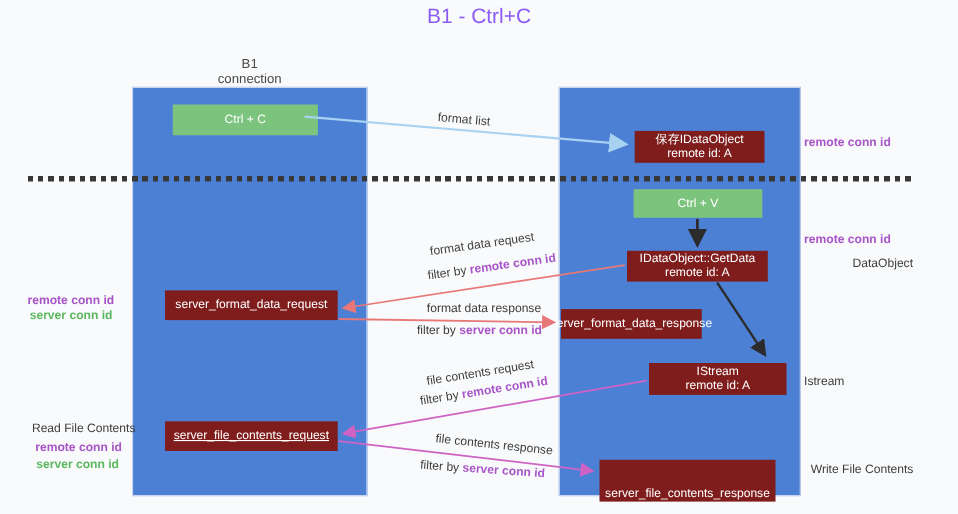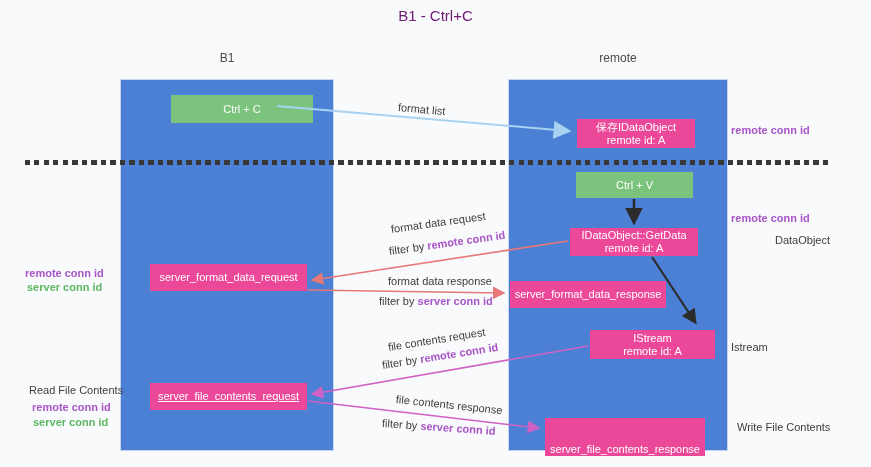--- a/index.html
+++ b/index.html
@@ -5,64 +5,64 @@
   html, body { margin: 0; padding: 0; }
   body {
     width: 871px; height: 467px;
     background: #f9fafb;
     font-family: "Liberation Sans", sans-serif;
     position: relative; overflow: hidden;
   }
   .abs { position: absolute; }
   .title {
     left: 0; right: 0; top: 6px; text-align: center;
-    font-size: 15px; line-height: 19px; color: #701a75;
+    font-size: 19px; line-height: 19px; color: #8b5cf6;
   }
   .colhdr {
     text-align: center; font-size: 12px; line-height: 13px; color: #4a4a4a;
   }
   .col {
     background: #4b80d5; border: 1px solid #c7d5f0; box-sizing: border-box;
   }
   .node {
     display: flex; flex-direction: column; align-items: center; justify-content: center;
     text-align: center; color: #ffffff; font-size: 11px; line-height: 13px;
     box-sizing: border-box; white-space: nowrap;
   }
   .green  { background: #7cc47e; }
-  .orange { background: #ec4899; }
+  .orange { background: #7f1d1d; }
   .dash {
     height: 5px;
     background: repeating-linear-gradient(90deg, #383838 0 5px, transparent 5px 9.5px);
   }
   .lbl { font-size: 11px; color: #3d3d3d; white-space: nowrap; transform-origin: left center; }
   .purple { color: #a855c8; font-weight: bold; }
   .greenlbl { color: #5cb860; font-weight: bold; }
   svg.overlay { position: absolute; left: 0; top: 0; pointer-events: none; z-index: 50; }
 </style>
 </head>
 <body>
 
 <div class="abs title">
   <div>B1 - Ctrl+C</div>
 </div>
 
 <div class="abs colhdr" style="left:120px; top:52px; width:214px;">
   <div>B1</div>
+  <div>connection</div>
 </div>
 <div class="abs colhdr" style="left:508px; top:52px; width:220px;">
-  <div>remote</div>
 </div>
 
 <div class="abs col" style="left:120px; top:79px; width:214px; height:372px;"></div>
 <div class="abs col" style="left:508px; top:79px; width:220px; height:372px;"></div>
 
 <div class="abs dash" style="left:25px; top:160px; width:807px; z-index:20;"></div>
 
-<div class="abs node green" style="left:171px; top:95px; width:142px; height:28px; z-index:10;text-align:center;">
+<div class="abs node green" style="left:157px; top:95px; width:132px; height:28px; z-index:10;text-align:center;">
   <div>Ctrl + C</div>
 </div>
 
 <div class="abs node orange" style="left:577px; top:119px; width:118px; height:29px; z-index:10;">
   <div>保存IDataObject</div>
   <div>remote id: A</div>
 </div>
 
 <div class="abs node green" style="left:576px; top:172px; width:117px; height:26px; z-index:10;">
   <div>Ctrl + V</div>
@@ -70,21 +70,21 @@
 
 <div class="abs node orange" style="left:570px; top:228px; width:128px; height:28px; z-index:10;">
   <div>IDataObject::GetData</div>
   <div>remote id: A</div>
 </div>
 
 <div class="abs node orange" style="left:150px; top:264px; width:157px; height:27px; z-index:10;">
   <div>server_format_data_request</div>
 </div>
 
-<div class="abs node orange" style="left:510px; top:281px; width:156px; height:27px; z-index:10;">
+<div class="abs node orange" style="left:510px; top:281px; width:128px; height:27px; z-index:10;">
   <div>server_format_data_response</div>
 </div>
 
 <div class="abs node orange" style="left:590px; top:330px; width:125px; height:29px; z-index:10;">
   <div>IStream</div>
   <div>remote id: A</div>
 </div>
 
 <div class="abs node orange" style="left:150px; top:383px; width:157px; height:27px; z-index:10;text-decoration:underline;">
   <div>server_file_contents_request</div>

